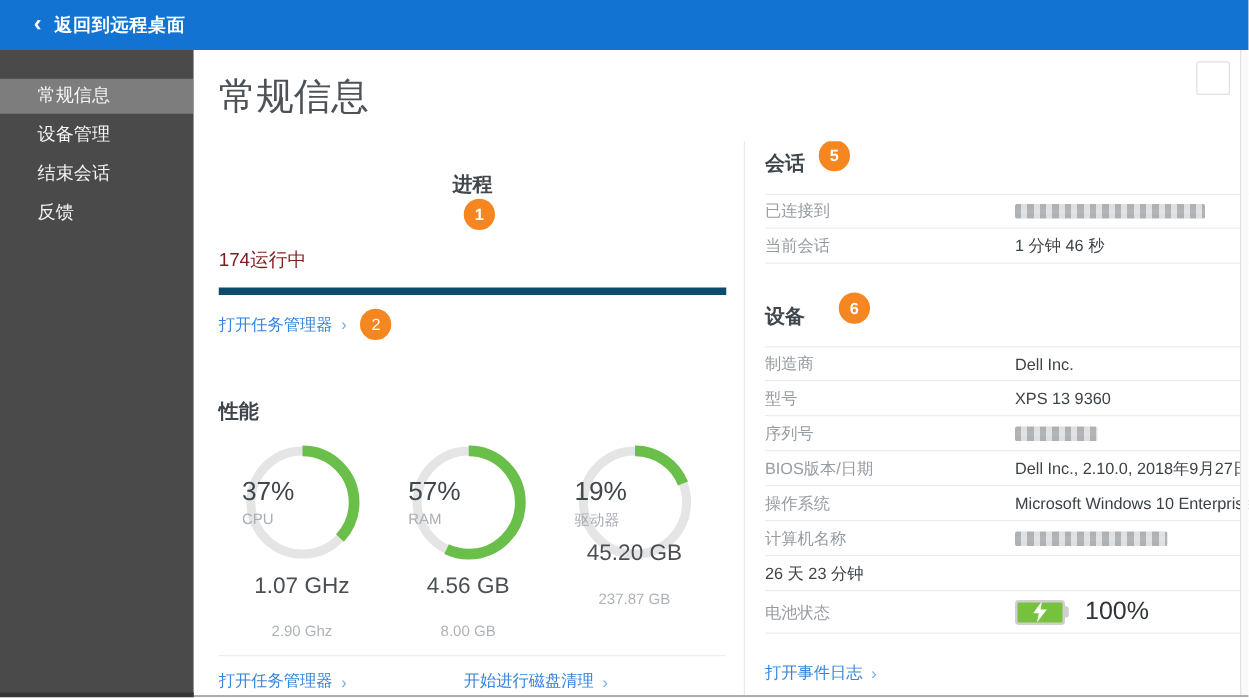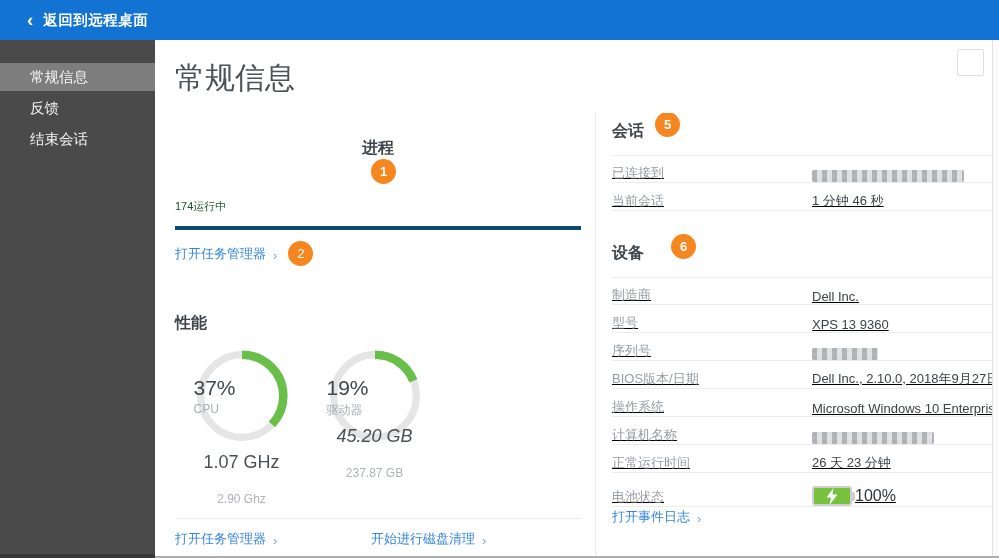--- a/index.html
+++ b/index.html
@@ -35,76 +35,77 @@
 
   .page-title { font-size:30px; font-weight:400; color:#4c5257; margin-top:16px; height:44px; line-height:44px; }
 
   .sec-head { display:flex; align-items:center; font-size:16px; font-weight:bold; color:#3f464c; }
   .badge { width:25px; height:25px; border-radius:50%; background:#f6861f; color:#fff; font-size:13px;
     display:inline-flex; align-items:center; justify-content:center; margin-left:11px; flex:0 0 auto; }
   .badge.raised { position:relative; top:-7px; }
 
   .mt26 { margin-top:38px;flex-direction:column; } .mt36 { margin-top:36px; } .mt30 { margin-top:30px;gap:16px; }
 
-  .status-row { margin-top:15px; padding-bottom:12px; border-bottom:4px solid #0c4a6e;
-    font-size:11px; color:#14532d; }
+  .status-row { margin-top:15px; padding-bottom:12px; border-bottom:6px solid #0c4a6e;
+    font-size:15px; color:#7f1d1d; }
   .link-row { padding:11px 0; display:flex; align-items:center; }
-  .link { color:#3585dd; font-size:13px; cursor:pointer; display:inline-flex; align-items:flex-end; white-space:nowrap; }
+  .link { color:#3585dd; font-size:13px; cursor:pointer; display:inline-flex; align-items:center; white-space:nowrap; }
   .link .chev { margin-left:7px; font-size:13px; color:#77a9e5; }
 
   
   .gauges { display:flex; margin-top:14px; }
   .gauge { width:133px; display:flex; flex-direction:column; align-items:center; }
   .gauge svg { width:96px; height:96px; }
   .gauge-center { text-align:left; }
   .gauge-pct { font-size:21px; color:#3f464c; }
   .gauge-lbl { font-size:12px; color:#a9afb5; margin-top:2px; }
   .gauge-val { margin-top:10px; font-size:18px; color:#4a4f54; text-align:center; }
   .gauge-sub { margin-top:19px; font-size:12px; color:#aeb3b8; text-align:right; }
   .rule { border-top:1px solid #ececec; margin-top:12px; }
   .links-row { display:flex; padding:11px 0; }
   .links-row .link:first-child { width:196px; }
   .redacted { background-image:
       repeating-linear-gradient(90deg, rgba(170,173,176,.85) 0 5px, rgba(224,226,228,.9) 5px 10px),
       repeating-linear-gradient(0deg, #c9cccf 0 4px, #e4e6e8 4px 8px);
     border-radius:2px; filter:blur(.6px); }
 
   
-  .trow { display:flex; align-items:flex-end; height:28px; border-bottom:1px solid #ececec;
-    font-size:13px;text-decoration:underline; }
+  .trow { display:flex; align-items:center; height:28px; border-bottom:1px solid #ececec;
+    font-size:13px; }
   .trow:first-child { border-top:1px solid #ececec; }
   .trow.tall { height:34px; }
   .tlabel { width:200px; color:#969ca2; flex:0 0 auto; white-space:nowrap; }
   .tvalue { flex:1; color:#3c4247; white-space:nowrap; overflow:hidden; display:flex; align-items:center; }
   .sec-table { margin-top:11px; }
-  .right-link-row { margin-top:0; }
+  .right-link-row { margin-top:22px; }
 
   .battery { display:flex; align-items:center; }
   .batt-body { width:40px; height:20px; border:2px solid #cfcfcf; border-radius:3px; background:#76c13e;
     display:flex; align-items:center; justify-content:center; }
   .batt-nub { width:3px; height:9px; background:#cfcfcf; border-radius:0 2px 2px 0; }
-  .batt-pct { font-size:16px; color:#2f3439; }
+  .batt-pct { font-size:20px; color:#2f3439; margin-left:13px; }
 </style>
 </head>
 <body>
 
 <div class="stage">
 
   <div class="topbar">
     <div class="back-btn">
       <span class="back-chev">‹</span>
       <span class="back-label">返回到远程桌面</span>
     </div>
   </div>
 
   <div class="sidebar">
     <div class="side-list" id="side-list">
         <div class="side-item active">常规信息</div>
+        <div class="side-item">设备管理</div>
+        <div class="side-item">结束会话</div>
         <div class="side-item">反馈</div>
-        <div class="side-item">结束会话</div>
       </div>
   </div>
   <div class="side-bottom-edge"></div>
 
   <div class="main">
     <div class="square-ctl"></div>
 
     <div class="cols">
 
       <div class="col-left">
@@ -134,32 +135,45 @@
       <g class="gtext"></g>
     </svg>
     <div class="gauge-center" style="position:relative; margin-top:-68px; height:40px; width:96px;">
       <div class="gauge-pct">37%</div>
       <div class="gauge-lbl">CPU</div>
     </div>
     <div class="gauge-val" style="margin-top:36px;">1.07 GHz</div>
     <div class="gauge-sub">2.90 Ghz</div>
   </div>
 
+  <div class="gauge">
+    <svg viewBox="0 0 100 100">
+      <circle cx="50" cy="50" r="43" fill="none" stroke="#e5e5e5" stroke-width="7.5"></circle>
+      <circle class="arc" cx="50" cy="50" r="43" fill="none" stroke="#6abf4b" stroke-width="9" transform="rotate(-90 50 50)" stroke-dasharray="154.0 270.2"></circle>
+      <g class="gtext"></g>
+    </svg>
+    <div class="gauge-center" style="position:relative; margin-top:-68px; height:40px; width:96px;">
+      <div class="gauge-pct">57%</div>
+      <div class="gauge-lbl">RAM</div>
+    </div>
+    <div class="gauge-val" style="margin-top:36px;">4.56 GB</div>
+    <div class="gauge-sub">8.00 GB</div>
+  </div>
 
   <div class="gauge">
     <svg viewBox="0 0 100 100">
       <circle cx="50" cy="50" r="43" fill="none" stroke="#e5e5e5" stroke-width="7.5"></circle>
       <circle class="arc" cx="50" cy="50" r="43" fill="none" stroke="#6abf4b" stroke-width="9" transform="rotate(-90 50 50)" stroke-dasharray="51.3 270.2"></circle>
       <g class="gtext"></g>
     </svg>
     <div class="gauge-center" style="position:relative; margin-top:-68px; height:40px; width:96px;">
       <div class="gauge-pct">19%</div>
       <div class="gauge-lbl">驱动器</div>
     </div>
-    <div class="gauge-val" style="font-style:italic;">45.20 GB</div>
+    <div class="gauge-val" style="">45.20 GB</div>
     <div class="gauge-sub">237.87 GB</div>
   </div>
 </div>
         <div class="rule"></div>
         <div class="links-row">
           <span class="link">
             <span>打开任务管理器</span>
             <span class="chev">›</span>
           </span>
           <span class="link">
@@ -227,21 +241,20 @@
   </div>
 
   <div class="trow">
     <div class="tlabel">计算机名称</div>
     <div class="tvalue">
                 <div class="redacted" style="width: 122px; height: 12px;"></div>
               </div>
   </div>
 
   <div class="trow">
-    <div class="tlabel">正常运行时间</div>
     <div class="tvalue">26 天 23 分钟</div>
   </div>
 
   <div class="trow tall">
     <div class="tlabel">电池状态</div>
     <div class="tvalue">
                 <span class="battery">
                   <span class="batt-body">
                     <svg width="12" height="17" viewBox="0 0 12 17">
                       <polygon points="7.5,0 0.5,9.5 5,9.5 3.5,17 11.5,6.5 6.5,6.5" fill="#ffffff"></polygon>

